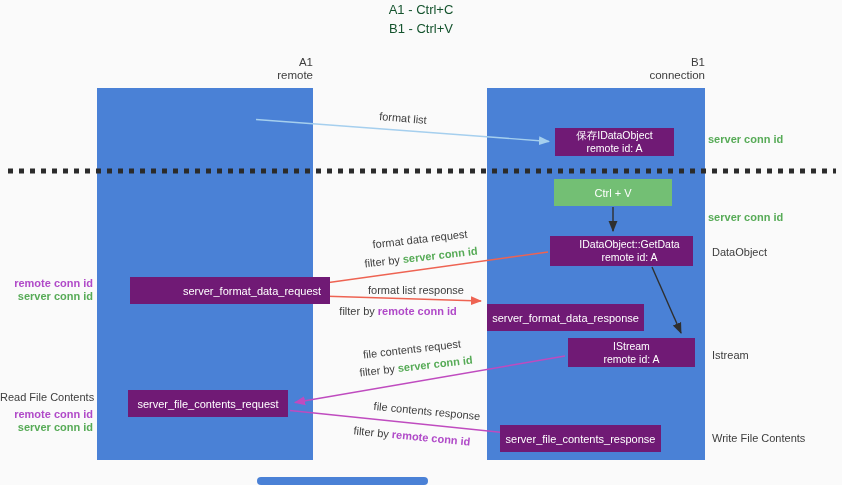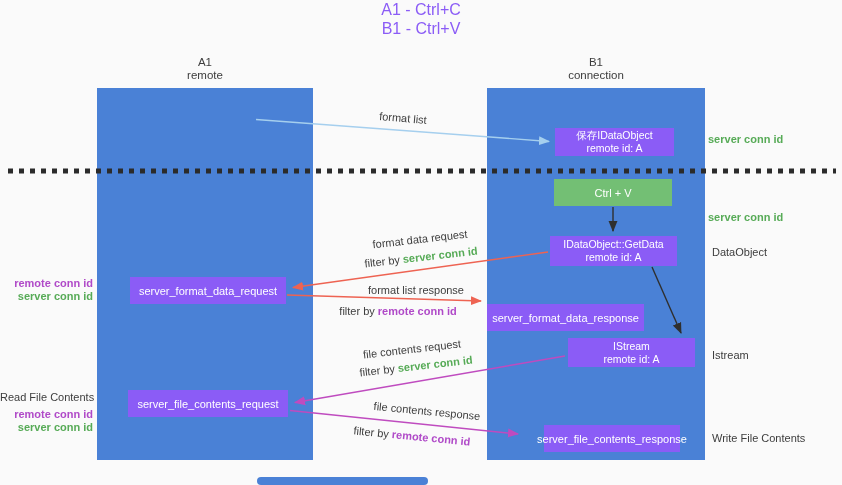--- a/index.html
+++ b/index.html
@@ -1,25 +1,25 @@
 <!DOCTYPE html>
 <html><head>
 <meta charset="utf-8">
 <style>
   html,body { margin:0; padding:0; background:#fafafa; font-family:"Liberation Sans", sans-serif; }
   .canvas { position:relative; width:842px; height:485px; background:#fafafa; overflow:hidden; }
   .abs { position:absolute; }
   .col { background:#4a81d6; }
   .node { position:absolute; display:flex; align-items:center; justify-content:center;
           text-align:center; color:#ffffff; font-size:11px; }
-  .node.orange { background:#8b5cf6; }
+  .node.orange { background:#701a75; }
   .node.green  { background:#73bf74; }
   .twoline { font-size:10.5px; line-height:13px; }
-  .title { text-align:center; color:#8b5cf6; font-size:16px; line-height:19px; }
-  .hdr { text-align:center; color:#3d3d3d; font-size:11.5px; line-height:13px; }
+  .title { text-align:center; color:#14532d; font-size:13px; line-height:19px; }
+  .hdr { text-align:right; color:#3d3d3d; font-size:11.5px; line-height:13px; }
   .albl { position:absolute; font-size:11px; color:#3d3d3d; white-space:nowrap;
           transform:translate(-50%,-50%); }
   .side { position:absolute; font-size:11px; color:#3d3d3d; white-space:nowrap; }
   .ids  { position:absolute; font-weight:bold; font-size:11px; line-height:13px;
           text-align:right; width:93px; left:0; }
   .green-t  { color:#57ab57; font-weight:bold; }
   .purple-t { color:#b04ac8; font-weight:bold; }
   svg.layer { position:absolute; left:0; top:0; pointer-events:none; }
   .scrollthumb { position:absolute; background:#4a81d6; border-radius:4px; }
 </style>
@@ -83,47 +83,47 @@
     <div class="twoline">
       <div>保存IDataObject</div>
       <div>remote id: A</div>
     </div>
   </div>
 
   <div class="node green" style="left:554px; top:179px; width:118px; height:27px;">
     <span>Ctrl + V</span>
   </div>
 
-  <div class="node orange" style="left:550px; top:236px; width:127px; height:30px;">
+  <div class="node orange" style="left:550px; top:236px; width:127px; height:30px;padding-left:16px;">
     <div class="twoline">
       <div>IDataObject::GetData</div>
       <div>remote id: A</div>
     </div>
   </div>
 
-  <div class="node orange" style="left:130px; top:277px; width:156px; height:27px;">
+  <div class="node orange" style="left:130px; top:277px; width:156px; height:27px;padding-left:44px;">
     <span>server_format_data_request</span>
   </div>
 
   <div class="node orange" style="left:487px; top:304px; width:157px; height:27px;">
     <span>server_format_data_response</span>
   </div>
 
   <div class="node orange" style="left:568px; top:338px; width:127px; height:29px;">
     <div class="twoline">
       <div>IStream</div>
       <div>remote id: A</div>
     </div>
   </div>
 
   <div class="node orange" style="left:128px; top:390px; width:160px; height:27px;">
     <span>server_file_contents_request</span>
   </div>
 
-  <div class="node orange" style="left:544px; top:425px; width:136px; height:27px;">
+  <div class="node orange" style="left:500px; top:425px; width:161px; height:27px;">
     <span>server_file_contents_response</span>
   </div>
 
   <div class="albl" style="left:403px; top:118px; transform:translate(-50%,-50%) rotate(5deg);">format list</div>
 
   <div class="albl" style="left:420px; top:239px; transform:translate(-50%,-50%) rotate(-6.5deg);">format data request</div>
   <div class="albl" style="left:421px; top:257px; transform:translate(-50%,-50%) rotate(-6.5deg);"><span>filter by </span><span class="green-t">server conn id</span></div>
 
   <div class="albl" style="left:416px; top:290px;">format list response</div>
   <div class="albl" style="left:398px; top:311px;"><span>filter by </span><span class="purple-t">remote conn id</span></div>

